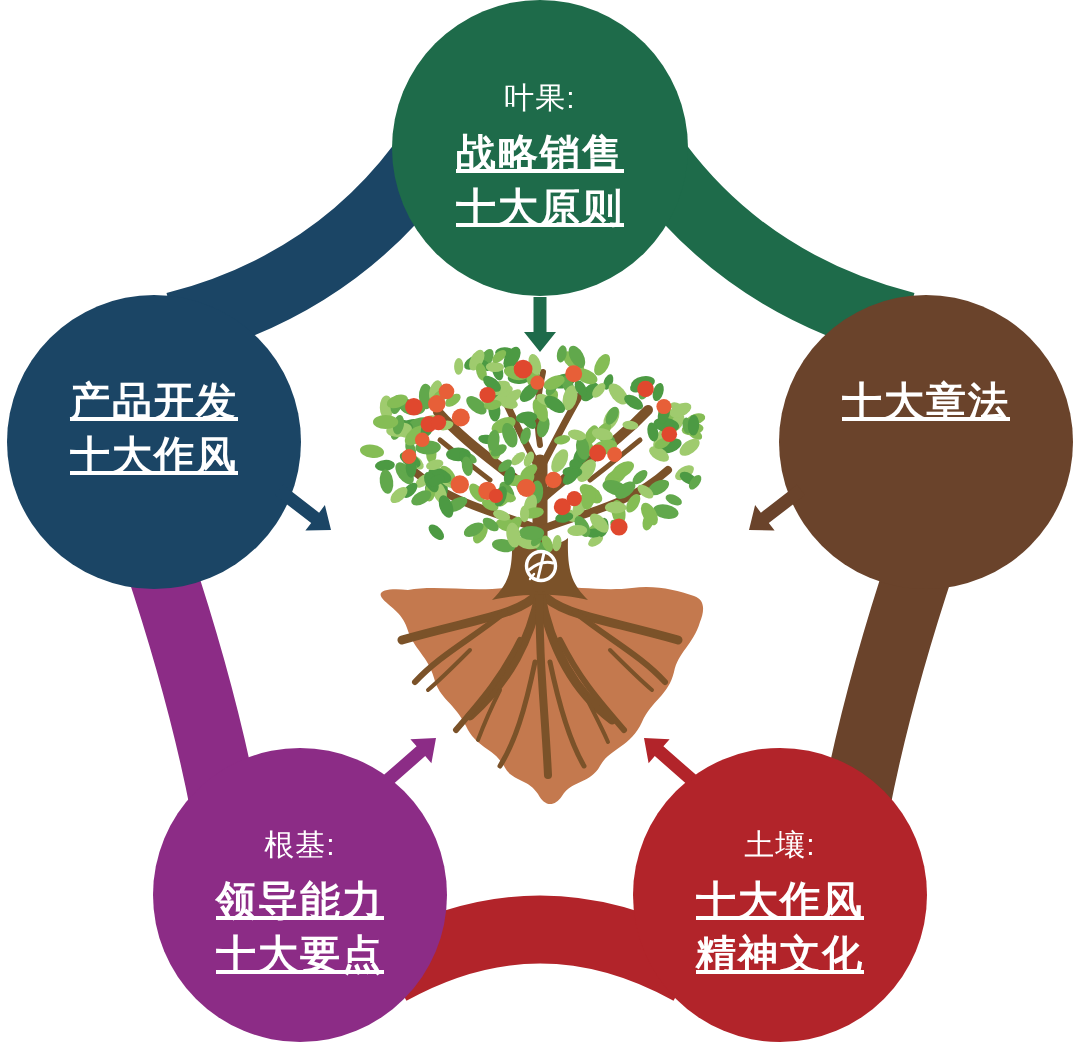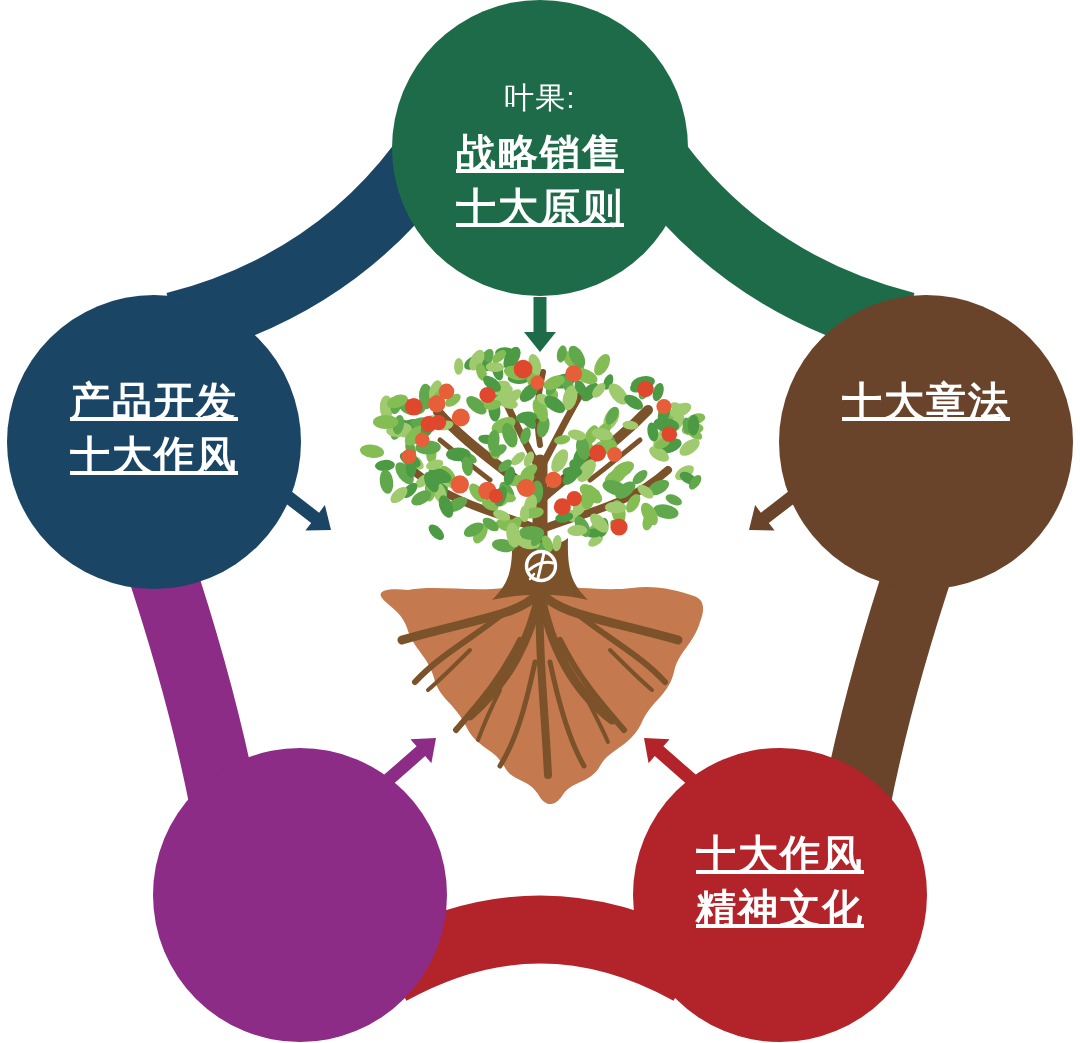--- a/index.html
+++ b/index.html
@@ -344,20 +344,26 @@
 
   <div class="node-text" style="left:400px;top:80px">
     <span class="node-label">叶果:</span>
     <span class="node-line">战略销售</span>
     <span class="node-line">十大原则</span>
   </div>
   <div class="node-text" style="left:786px;top:374px">
     <span class="node-line">十大章法</span>
   </div>
   <div class="node-text" style="left:640px;top:827px">
+    <span class="node-label">土壤:</span>
     <span class="node-line">十大作风</span>
     <span class="node-line">精神文化</span>
+  </div>
+  <div class="node-text" style="left:160px;top:827px">
+    <span class="node-label">根基:</span>
+    <span class="node-line">领导能力</span>
+    <span class="node-line">十大要点</span>
   </div>
   <div class="node-text" style="left:14px;top:374px">
     <span class="node-line">产品开发</span>
     <span class="node-line">十大作风</span>
   </div>
 </div>
 
 </body></html>

